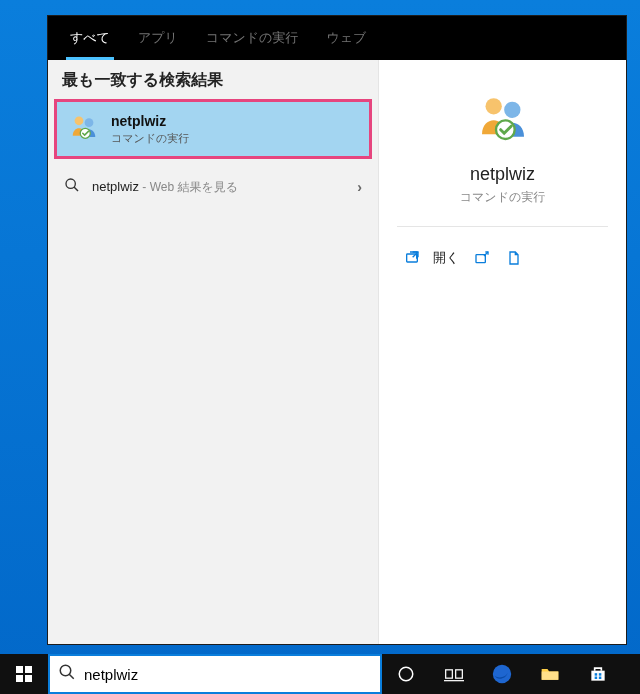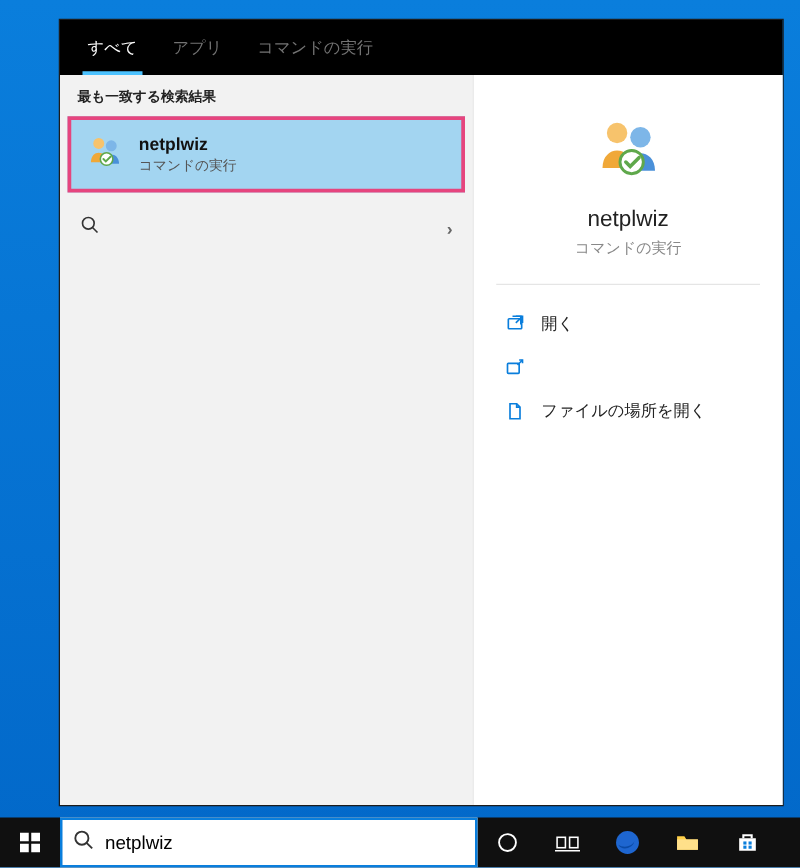--- a/index.html
+++ b/index.html
@@ -70,21 +70,21 @@
       display: flex;
       flex-direction: column;
     }
     .right-col {
       flex: 1;
       background: #fff;
       padding: 20px 18px;
       border-left: 1px solid #e5e5e5;
     }
     .section-header {
-      font-size: 11px;
+      font-size: 16px;
       font-weight: 600;
       color: #222;
       padding: 10px 14px 8px;
     }
     .best-match {
       margin: 0 6px 8px 6px;
       border: 3px solid #e6457e;
       display: flex;
       align-items: center;
       background: #a3d5f1;
@@ -141,21 +141,21 @@
       color: #222;
       margin-top: 14px;
     }
     .detail-hero .sub {
       font-size: 12px;
       color: #888;
       margin-top: 4px;
     }
     .action-list {
       display: flex;
-      flex-direction: column;
+      flex-direction: row;
       gap: 2px;
     }
     .action {
       display: flex;
       align-items: center;
       gap: 12px;
       padding: 8px 6px;
       font-size: 13px;
       color: #222;
       cursor: pointer;
@@ -213,20 +213,23 @@
 <div class="search-panel">
   <div class="tabs">
     <div class="tab active">
         <span>すべて</span>
       </div>
     <div class="tab">
         <span>アプリ</span>
       </div>
     <div class="tab">
         <span>コマンドの実行</span>
+      </div>
+    <div class="tab">
+        <span>ウェブ</span>
       </div>
   </div>
 
   <div class="panel-body">
     <div class="left-col">
       <div class="section-header">最も一致する検索結果</div>
 
       <div class="best-match">
         <span class="netplwiz-icon-sm">
           <svg width="30" height="30" viewBox="0 0 48 48">
@@ -246,20 +249,21 @@
 
 
       <div class="web-item">
         <div class="lh">
           <span>
             <svg width="16" height="16" viewBox="0 0 24 24" fill="none" stroke="#333" stroke-width="2">
                 <circle cx="10" cy="10" r="7"></circle>
                 <line x1="21" y1="21" x2="15" y2="15"></line>
               </svg>
           </span>
+          <span class="q"><span>netplwiz</span><span class="suf"> - Web 結果を見る</span></span>
         </div>
         <span class="chev">›</span>
       </div>
     </div>
 
     <div class="right-col">
       <div class="detail-hero">
         <span class="netplwiz-icon-lg">
           <svg width="56" height="56" viewBox="0 0 48 48">
             <circle cx="16" cy="14" r="7" fill="#f7c36c"></circle>
@@ -295,21 +299,20 @@
               </svg>
           </span>
         </div>
         <div class="action">
           <span class="ic">
             <svg width="16" height="16" viewBox="0 0 24 24" fill="none" stroke="#0a7edc" stroke-width="2">
                 <path d="M6 3h8l4 4v14H6z"></path>
                 <path d="M14 3v4h4"></path>
               </svg>
           </span>
-          <span>ファイルの場所を開く</span>
         </div>
       </div>
     </div>
   </div>
 </div>
 
 <div class="taskbar">
   <div class="tb-btn">
     <svg width="16" height="16" viewBox="0 0 16 16">
       <rect x="0" y="0" width="7" height="7" fill="#fff"></rect>

